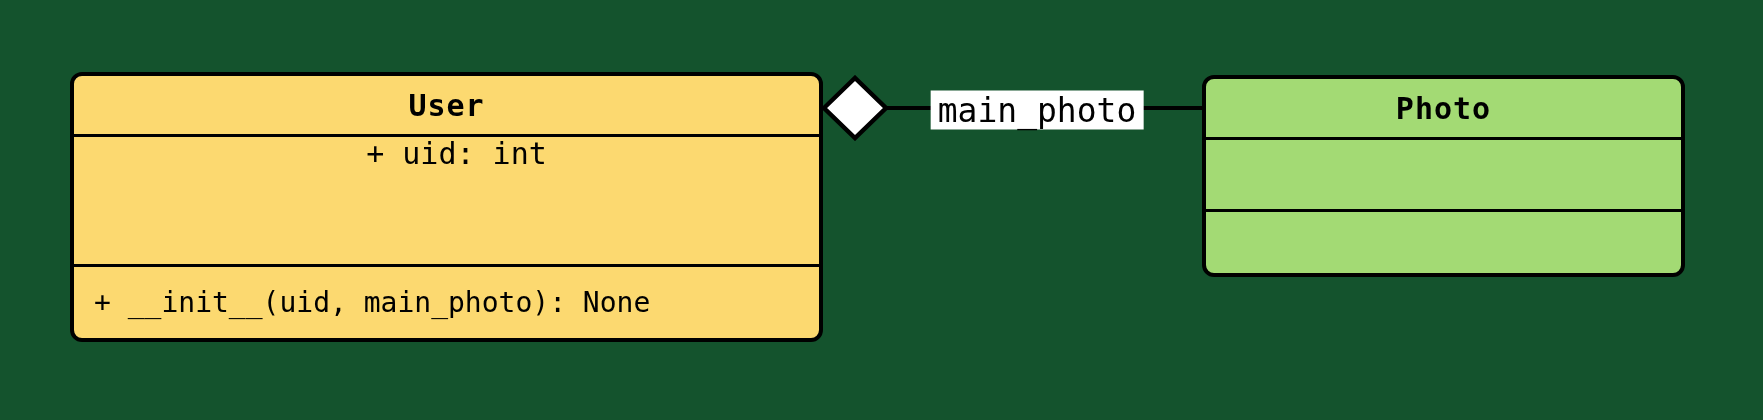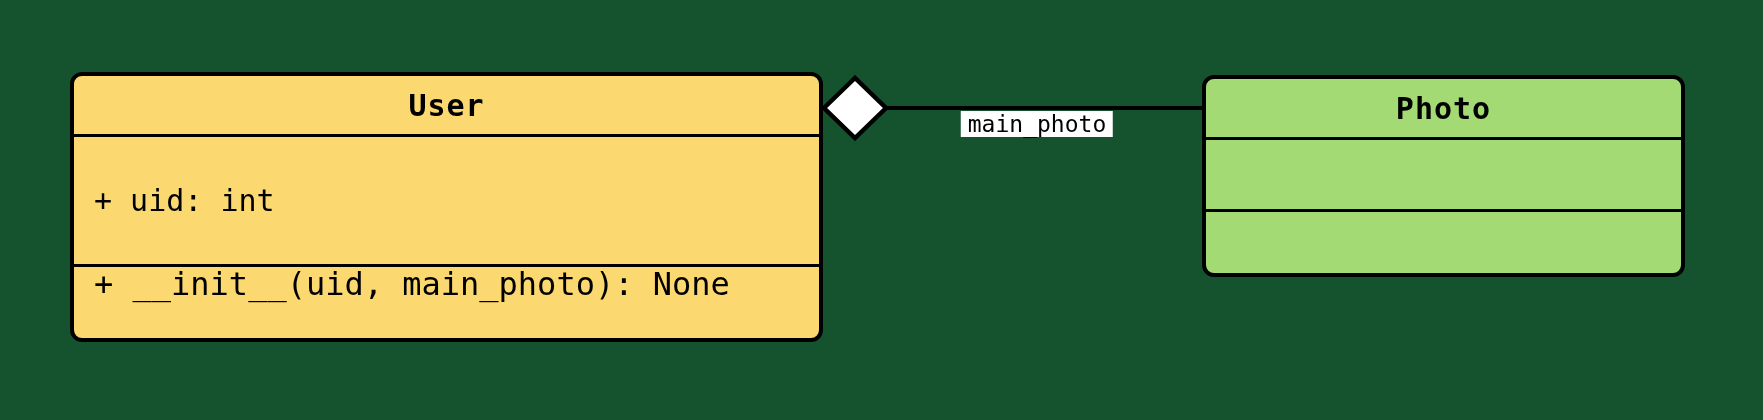--- a/index.html
+++ b/index.html
@@ -32,59 +32,58 @@
     display: flex;
     align-items: center;
     justify-content: center;
     font-weight: bold;
     font-size: 30px;
     letter-spacing: 1px;
   }
   .class-attrs {
     border-bottom: 3px solid #000000;
     display: flex;
-    flex-direction: column;
     justify-content: center;
     padding-left: 20px;
     font-size: 30px;
     line-height: 34px;
     white-space: pre;
   }
   .user .class-attrs  { height: 127px; }
   .photo .class-attrs { height: 69px; }
   .class-methods {
     flex: 1;
     display: flex;
     flex-direction: column;
-    justify-content: flex-start;
+    justify-content: center;
     padding-left: 20px;
-    font-size: 32px;
+    font-size: 28px;
     line-height: 34px;
     white-space: pre;
     border-radius: 19px;
   }
   .member-row { white-space: pre; }
   .member-row b { font-weight: bold; }
 
   .relation-line {
     position: absolute;
     left: 884px;
     top: 106px;
     width: 320px;
     height: 4px;
     background: #000000;
   }
   .relation-label {
     position: absolute;
     left: 1037px;
-    top: 124px;
+    top: 110px;
     transform: translate(-50%, -50%);
     background: #ffffff;
     padding: 0 7px;
-    font-size: 23px;
+    font-size: 33px;
     color: #000000;
     white-space: pre;
   }
   .diamond {
     position: absolute;
     left: 821px;
     top: 75px;
   }
 </style>
 </head>

